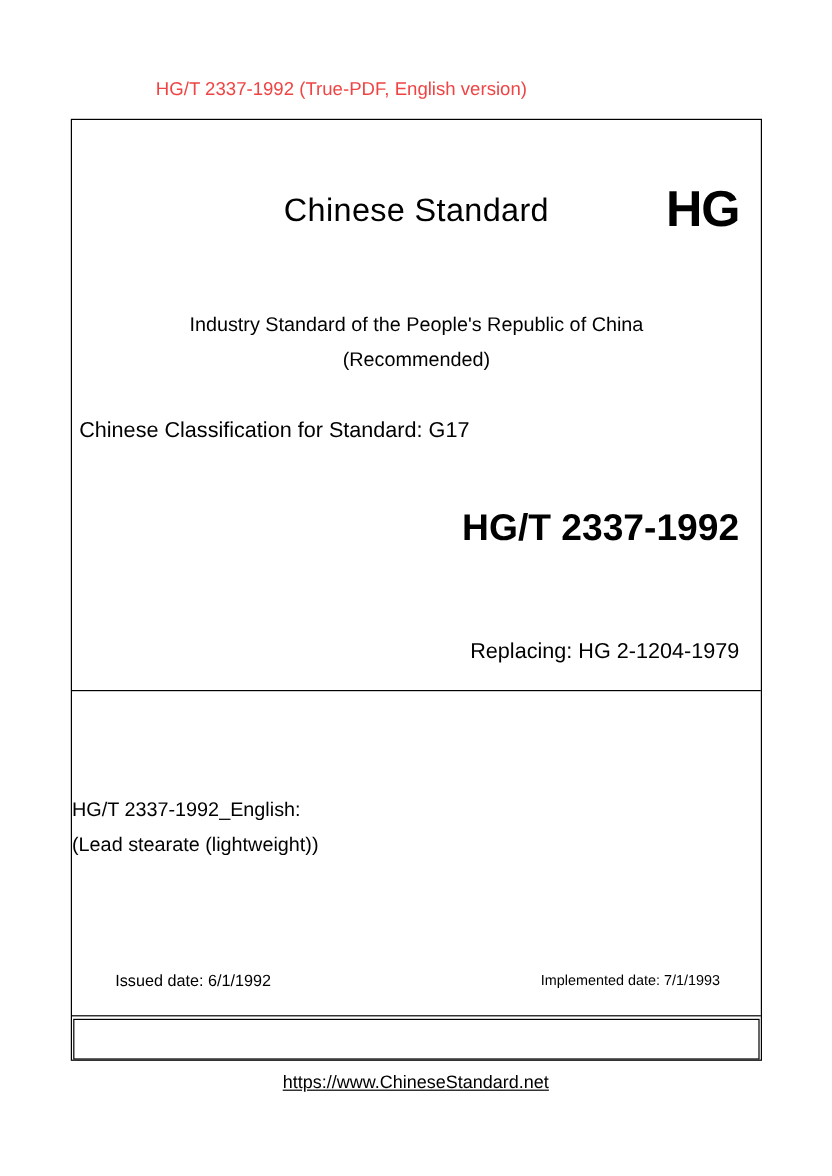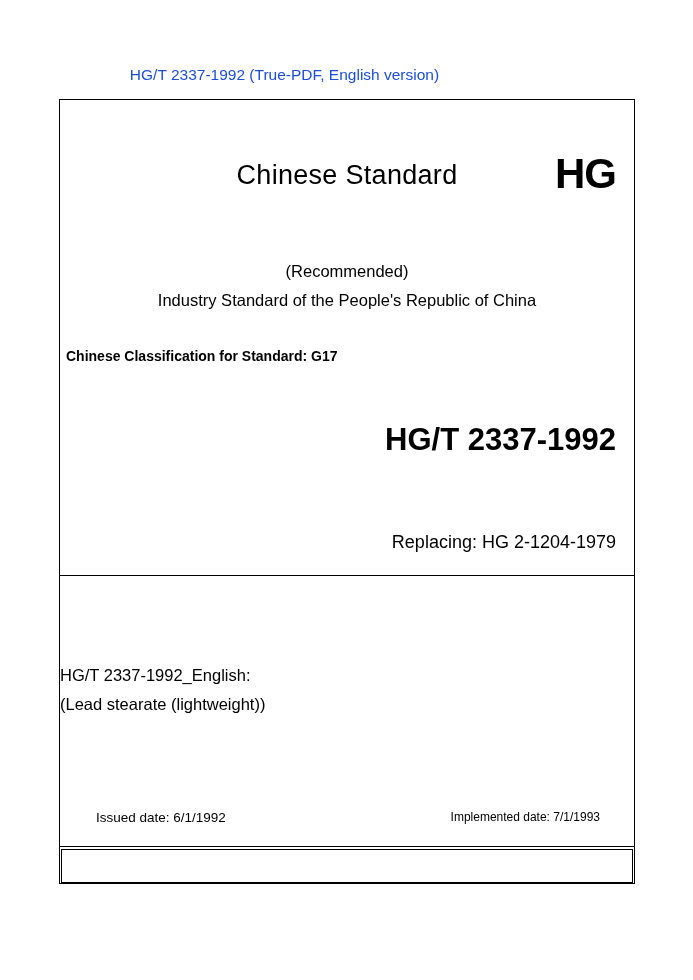--- a/index.html
+++ b/index.html
@@ -21,21 +21,21 @@
     position: relative;
     box-sizing: border-box;
   }
   .top-caption {
     position: absolute;
     top: 66px;
     left: 0;
     width: 569px;
     text-align: center;
     font-size: 15.5px;
-    color: #1d4ed8;
+    color: #ef4444;
   }
   .main-frame {
     position: absolute;
     left: 59px;
     top: 99px;
     width: 576px;
     height: 785px;
     border: 1.5px solid #000;
     box-sizing: border-box;
   }
@@ -79,22 +79,21 @@
     left: 0;
     width: 100%;
     text-align: center;
     font-size: 16.5px;
     line-height: 29px;
   }
   .classification {
     position: absolute;
     top: 248px;
     left: 6px;
-    font-size: 14px;
-    font-weight: bold;
+    font-size: 18px;
   }
   .std-number {
     position: absolute;
     top: 322px;
     right: 18px;
     font-size: 31px;
     font-weight: bold;
     letter-spacing: 0px;
     margin-left: 34px;
   }
@@ -178,22 +177,22 @@
   <div class="main-frame">
 
     <div class="upper-box">
 
       <div class="title-row">
         <div class="chinese-standard">Chinese Standard</div>
         <div class="hg-logo">HG</div>
       </div>
 
       <div class="industry-line">
+        <div>Industry Standard of the People's Republic of China</div>
         <div>(Recommended)</div>
-        <div>Industry Standard of the People's Republic of China</div>
       </div>
 
       <div class="classification">Chinese Classification for Standard: G17</div>
 
       <div class="std-number">HG/T 2337-1992</div>
 
       <div class="replacing">Replacing: HG 2-1204-1979</div>
     </div>
 
     <div class="lower-box">
@@ -206,14 +205,15 @@
         <div class="issued-date">Issued date: 6/1/1992</div>
         <div class="implemented-date">Implemented date: 7/1/1993</div>
       </div>
     </div>
 
     <div class="bottom-bar">
       <div class="bottom-bar-inner"></div>
     </div>
   </div>
 
+  <div class="footer-link">https://www.ChineseStandard.net</div>
 
 </div>
 
 </body></html>

